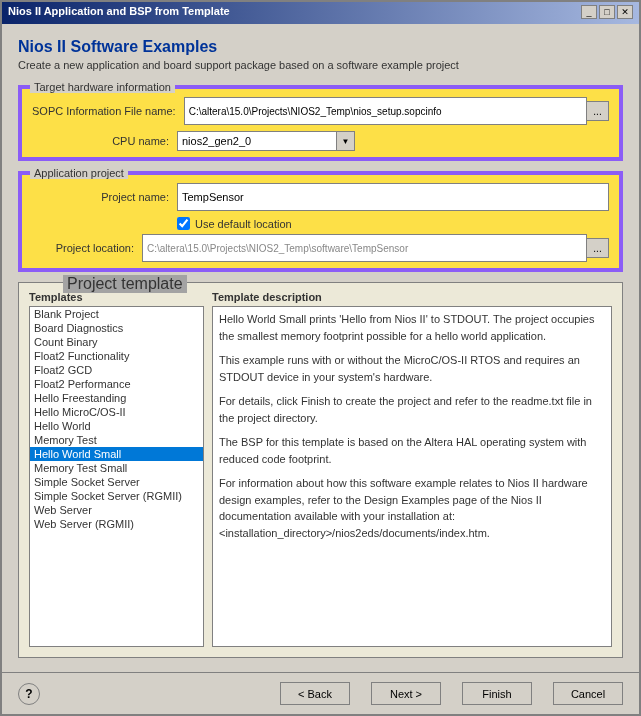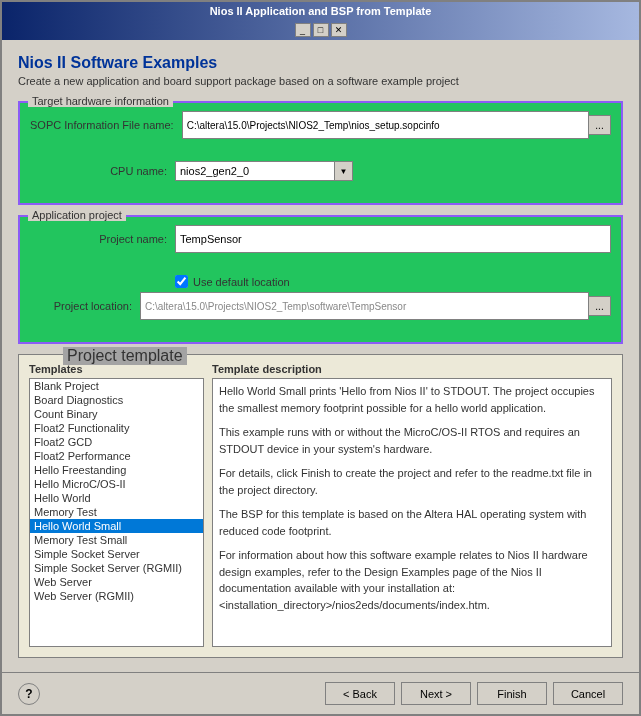--- a/index.html
+++ b/index.html
@@ -17,24 +17,22 @@
       background: #d4d0c8;
       border: 2px solid #808080;
       display: flex;
       flex-direction: column;
     }
     .title-bar {
       background: linear-gradient(to right, #0a246a, #a6b8e0);
       color: white;
       padding: 3px 6px;
       display: flex;
-      align-items: center;
       justify-content: space-between;
-      height: 38px;
-      flex-direction: column;
+      height: 22px;
     }
     .title-bar-text {
       font-size: 11px;
       font-weight: bold;
     }
     .title-bar-buttons {
       display: flex;
       gap: 2px;
     }
     .title-btn {
@@ -63,38 +61,38 @@
       font-size: 16px;
       font-weight: bold;
       color: #003399;
       margin-bottom: 3px;
     }
     .page-subtitle {
       font-size: 11px;
       color: #333;
     }
     .section {
-      border: 2px solid #8b5cf6;
-      padding: 8px 10px 22px;
-      background: #22c55e;
+      border: 4px solid #8b5cf6;
+      padding: 8px 10px 6px;
+      background: #fde047;
       position: relative;
     }
     .section-label {
       position: absolute;
       top: -8px;
       left: 8px;
       background: #d4d0c8;
       padding: 0 4px;
       font-size: 11px;
       color: #333;
     }
     .form-row {
       display: flex;
       align-items: center;
-      margin-bottom: 22px;
+      margin-bottom: 6px;
     }
     .form-row:last-child {
       margin-bottom: 0;
     }
     .form-label {
       font-size: 11px;
       color: #333;
       min-width: 145px;
       text-align: right;
       padding-right: 8px;
@@ -267,21 +265,21 @@
       background: #d4d0c8;
       display: flex;
       align-items: center;
       justify-content: center;
       font-size: 12px;
       font-weight: bold;
       cursor: pointer;
     }
     .footer-right {
       display: flex;
-      gap: 6px;
+      gap: 21px;
       align-items: center;
     }
     .footer-btn {
       height: 23px;
       min-width: 70px;
       background: #d4d0c8;
       border: 1px solid #808080;
       font-size: 11px;
       cursor: pointer;
       padding: 0 10px;

